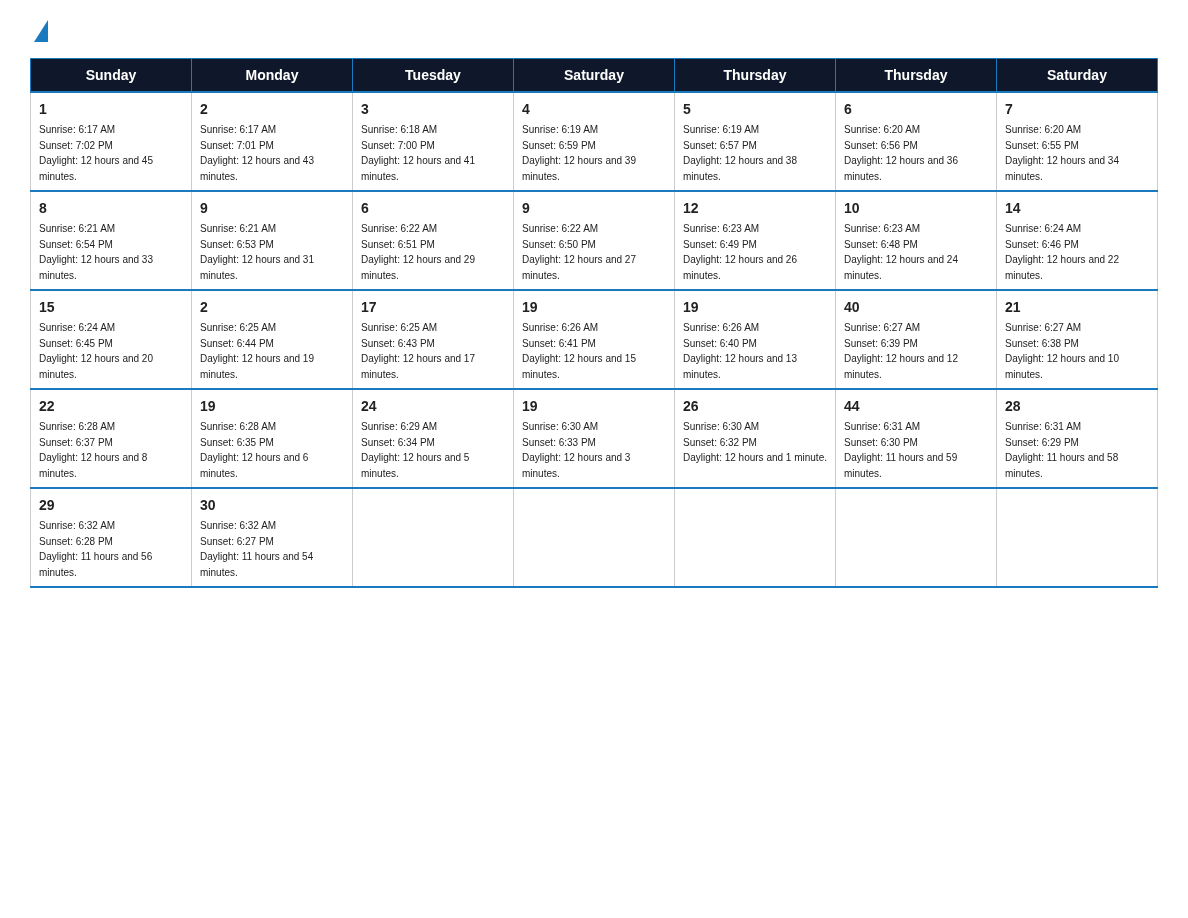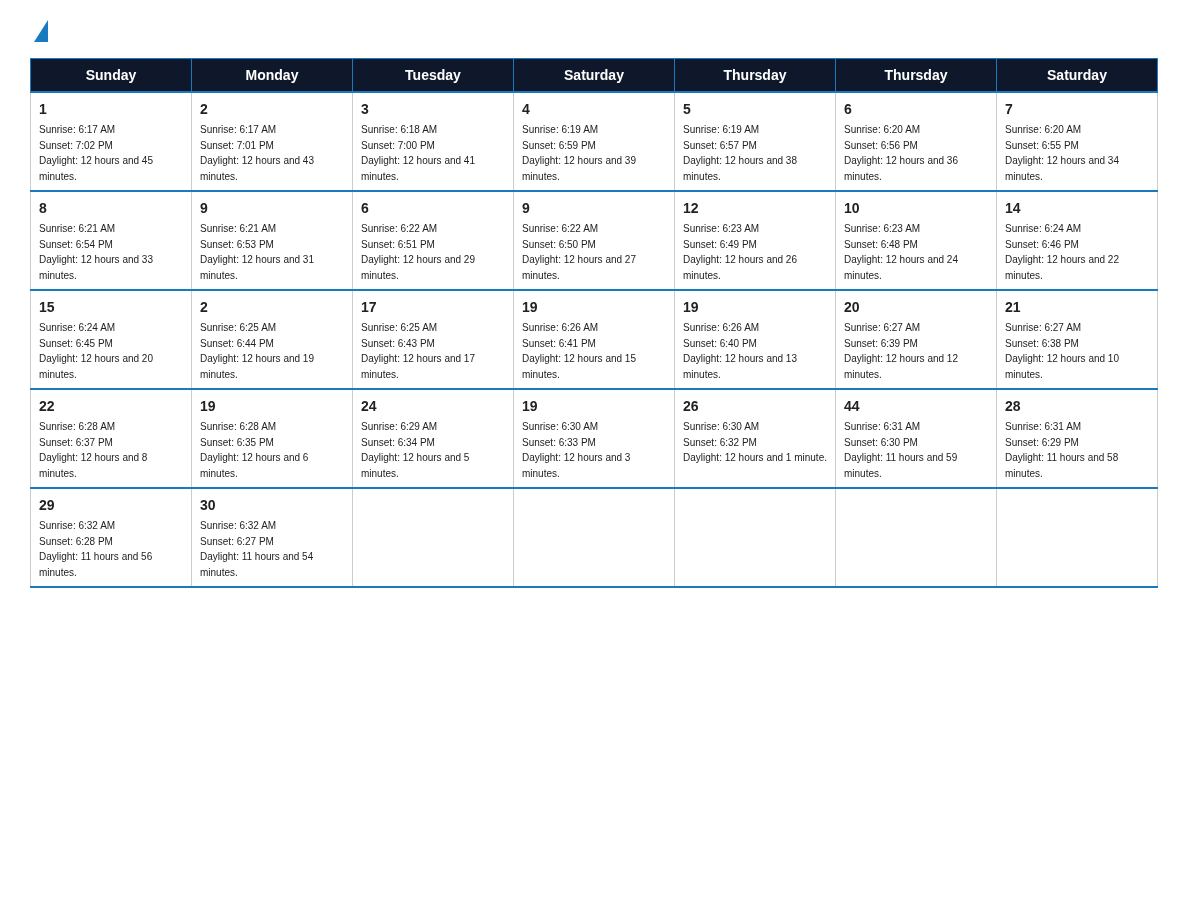--- a/index.html
+++ b/index.html
@@ -205,21 +205,21 @@
         </td>
         <td>
           <span class="day-number">19</span>
           <div class="cell-content">Sunrise: 6:26 AM<br>Sunset: 6:41 PM<br>Daylight: 12 hours and 15 minutes.</div>
         </td>
         <td>
           <span class="day-number">19</span>
           <div class="cell-content">Sunrise: 6:26 AM<br>Sunset: 6:40 PM<br>Daylight: 12 hours and 13 minutes.</div>
         </td>
         <td>
-          <span class="day-number">20</span>
+          <span class="day-number">40</span>
           <div class="cell-content">Sunrise: 6:27 AM<br>Sunset: 6:39 PM<br>Daylight: 12 hours and 12 minutes.</div>
         </td>
         <td>
           <span class="day-number">21</span>
           <div class="cell-content">Sunrise: 6:27 AM<br>Sunset: 6:38 PM<br>Daylight: 12 hours and 10 minutes.</div>
         </td>
       </tr>
       <tr>
         <td>
           <span class="day-number">22</span>

